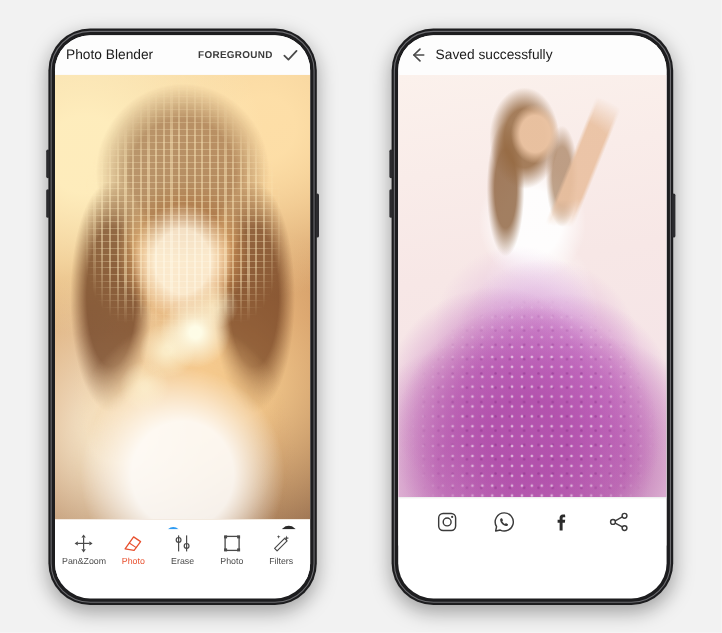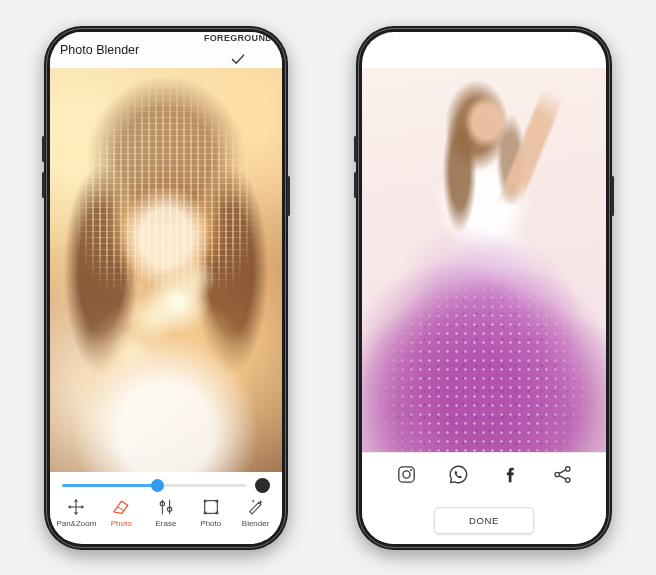--- a/index.html
+++ b/index.html
@@ -69,21 +69,20 @@
   .appbar-title {
     font-size: 12.5px;
     color: #1b1b1b;
     font-weight: normal;
   }
   .appbar-right {
     margin-left: auto;
     display: flex;
     align-items: center;
     gap: 8px;
-    flex-direction: column;
   }
   .fg-label {
     font-size: 9px;
     letter-spacing: 0.3px;
     color: #3b3b3b;
     font-weight: bold;
   }
   .check-icon {
     width: 16px; height: 16px;
     display: block;
@@ -193,21 +192,21 @@
     border-radius: 50%;
     background: #2b2b2b;
     margin-left: 9px;
     flex: none;
   }
 
   
   .toolbar {
     position: absolute;
     left: 0; right: 0;
-    bottom: 4px;
+    bottom: 17px;
     height: 46px;
     background: #fff;
     display: flex;
     align-items: flex-start;
     justify-content: space-between;
     padding: 3px 4px 0 4px;
     box-sizing: border-box;
     z-index: 5;
   }
   .tool {
@@ -406,34 +405,43 @@
         </div>
 
         <div class="tool">
           <span>
             <svg width="20" height="20" viewBox="0 0 22 22">
               <path d="M4 18 L14 8 L16.5 10.5 L6.5 20.5 Z" fill="none" stroke="#4a4a4a" stroke-width="1.2" stroke-linejoin="round" transform="translate(0,-2)"></path>
               <path d="M16 3 l0.7 2 2 0.7 -2 0.7 -0.7 2 -0.7 -2 -2 -0.7 2 -0.7z" fill="#4a4a4a"></path>
               <path d="M8 2.5 l0.5 1.4 1.4 0.5 -1.4 0.5 -0.5 1.4 -0.5 -1.4 -1.4 -0.5 1.4 -0.5z" fill="#4a4a4a"></path>
             </svg>
           </span>
-          <span class="tool-label">Blender</span>
+          <span class="tool-label">Filters</span>
         </div>
 
       </div>
     </div>
   </div>
 
   <div class="phone" id="phone-right">
     <div class="side-btn" style="left:-2px; top:110px; height:26px;"></div>
     <div class="side-btn" style="left:-2px; top:146px; height:26px;"></div>
     <div class="side-btn" style="right:-2px; top:150px; height:40px;"></div>
 
     <div class="phone-screen">
 
+      <div class="appbar">
+        <span class="back-arrow">
+          <svg width="16" height="16" viewBox="0 0 16 16">
+            <path d="M9.8 2.6 L4.2 8 L9.8 13.4" fill="none" stroke="#4a4a4a" stroke-width="1.5" stroke-linecap="round" stroke-linejoin="round"></path>
+            <path d="M4.4 8 L13.2 8" fill="none" stroke="#4a4a4a" stroke-width="1.5" stroke-linecap="round"></path>
+          </svg>
+        </span>
+        <span class="appbar-title">Saved successfully</span>
+      </div>
 
       <div class="result-canvas">
         <div class="layer bg-soft"></div>
         <div class="layer woman"></div>
         <div class="layer arm"></div>
         <div class="layer lilac"></div>
         <div class="layer lilac-tex"></div>
       </div>
 
       <div class="share-row">
@@ -458,20 +466,17 @@
         <span class="share-btn">
           <svg width="21" height="21" viewBox="0 0 24 24">
             <circle cx="18" cy="5.6" r="2.5" fill="none" stroke="#3a3a3a" stroke-width="1.5"></circle>
             <circle cx="6" cy="12" r="2.5" fill="none" stroke="#3a3a3a" stroke-width="1.5"></circle>
             <circle cx="18" cy="18.4" r="2.5" fill="none" stroke="#3a3a3a" stroke-width="1.5"></circle>
             <path d="M8.3 10.8 L15.7 6.8 M8.3 13.2 L15.7 17.2" fill="none" stroke="#3a3a3a" stroke-width="1.5"></path>
           </svg>
         </span>
       </div>
 
-      <div class="done-bar">
-        <button class="done-btn">DONE</button>
-      </div>
 
     </div>
   </div>
 
 </div>
 
 </body></html>

